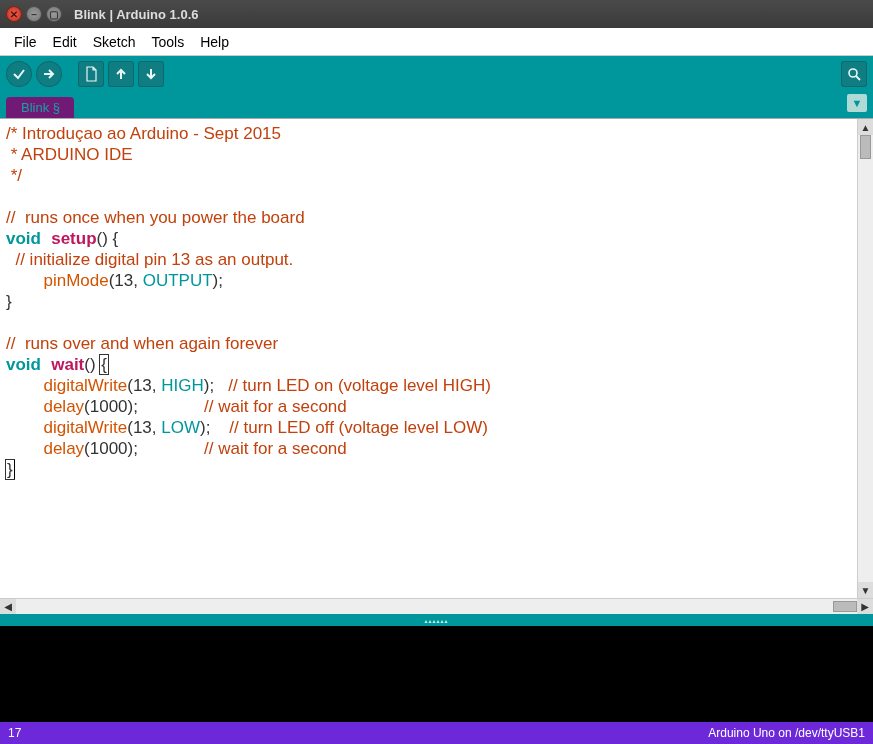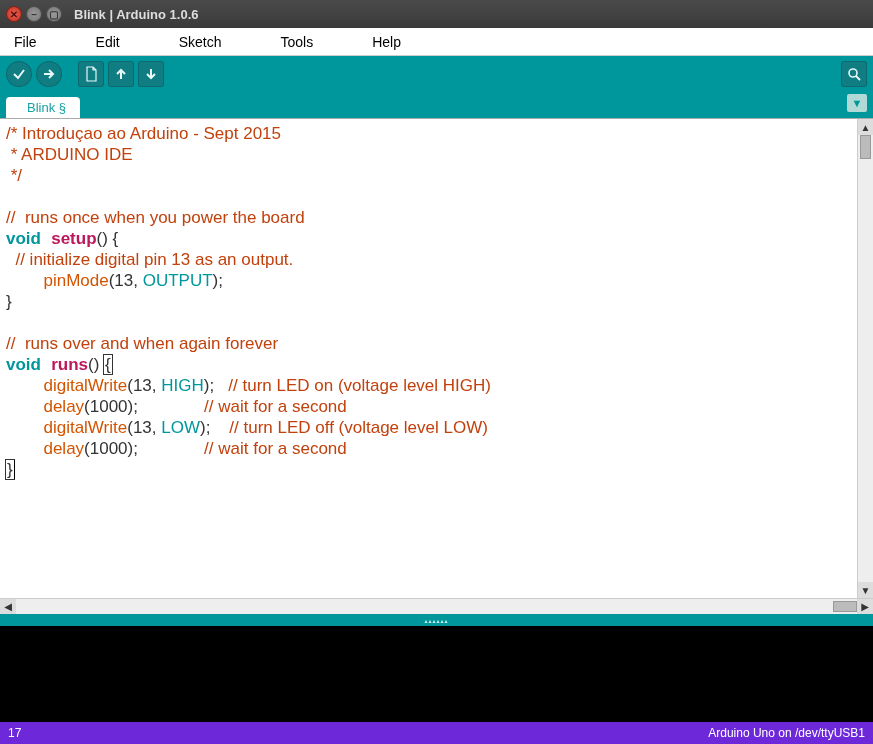--- a/index.html
+++ b/index.html
@@ -4,30 +4,30 @@
 <style>
 * { box-sizing: border-box; margin: 0; padding: 0; font-family: sans-serif; }
 body { width: 873px; height: 744px; background: #000; display: flex; flex-direction: column; overflow: hidden; }
 
 .titlebar { height: 28px; background: linear-gradient(#4a4a4a,#3a3a3a); display: flex; align-items: center; padding: 0 6px; gap: 4px; color: #ddd; font-size: 13px; font-weight: bold; }
 .wbtn { width: 16px; height: 16px; border-radius: 50%; display: flex; align-items: center; justify-content: center; font-size: 10px; border: 1px solid rgba(0,0,0,.4); }
 .close { background: radial-gradient(#f06050,#c03020); color:#4a1010; }
 .min { background: radial-gradient(#999,#777); color:#333; }
 .max { background: radial-gradient(#999,#777); color:#333; }
 
-.menubar { height: 28px; background: #fff; display: flex; align-items: center; padding: 0 6px; font-size: 14px; border-bottom: 1px solid #ccc; gap: 43px; }
+.menubar { height: 28px; background: #fff; display: flex; align-items: center; padding: 0 6px; font-size: 14px; border-bottom: 1px solid #ccc; }
 .menubar span { padding: 2px 8px; }
 
 .toolbar { height: 36px; background: #00979C; display: flex; align-items: center; padding: 0 6px; gap: 4px; }
 .tbtn { width: 26px; height: 26px; border-radius: 50%; background: #0f7d82; display: flex; align-items: center; justify-content: center; color: #e8f7f7; border: 1px solid rgba(0,0,0,.15); }
 .tbtn-sq { width: 26px; height: 26px; background: #0f7d82; display: flex; align-items: center; justify-content: center; color: #e8f7f7; border-radius: 3px; border: 1px solid rgba(0,0,0,.15); }
 .toolbar .spacer { flex: 1; }
 
 .tabbar { height: 26px; background: #00979C; display: flex; align-items: flex-end; padding: 0 6px; position: relative; }
-.tab { background: #ffffff; padding: 3px 14px 3px 21px; font-size: 13px; color: #17a1a5; border-radius: 4px 4px 0 0; }
+.tab { background: #701a75; padding: 3px 14px 3px 15px; font-size: 13px; color: #17a1a5; border-radius: 4px 4px 0 0; }
 .tab-menu { position: absolute; right: 6px; top: 2px; width: 20px; height: 18px; background: #b1d9d6; display: flex; align-items: center; justify-content: center; color: #00979C; border-radius: 2px; font-size: 11px; }
 
 .editor-wrap { flex: 1; display: flex; background: #fff; border-top: 1px solid #aaa; position: relative; min-height: 0; }
 .editor { flex: 1; font-family: "DejaVu Sans Mono","Courier New",monospace; font-size: 17px; line-height: 21px; padding: 4px 6px; white-space: pre; overflow: hidden; color: #434f54; }
 .vscroll { width: 16px; background: #eee; border-left: 1px solid #ccc; display: flex; flex-direction: column; }
 .vscroll .arr { height: 16px; background: #ddd; display: flex; align-items: center; justify-content: center; font-size: 10px; color:#333; }
 .vscroll .thumb { flex: 0 0 24px; background: #bbb; margin: 0 2px; border: 1px solid #999; }
 .vscroll .track { flex: 1; }
 
 .hscroll { height: 16px; background: #eee; border-top: 1px solid #ccc; display: flex; }
@@ -117,21 +117,21 @@
 <span class="c-comment"> * ARDUINO IDE</span>
 <span class="c-comment"> */</span>
 <span></span>
 <span class="c-comment">//  runs once when you power the board</span>
 <span class="c-kw">void</span> <span class="c-fn">setup</span><span class="c-punct">() {</span>
 <span class="c-comment">  // initialize digital pin 13 as an output.</span>
 <span>  </span><span class="c-call">pinMode</span><span class="c-punct">(13, </span><span class="c-const">OUTPUT</span><span class="c-punct">);</span>
 <span class="c-punct">}</span>
 <span></span>
 <span class="c-comment">//  runs over and when again forever</span>
-<span class="c-kw">void</span> <span class="c-fn">runs</span><span class="c-punct">() </span><span class="c-punct brace-hl">{</span>
+<span class="c-kw">void</span> <span class="c-fn">wait</span><span class="c-punct">() </span><span class="c-punct brace-hl">{</span>
 <span>  </span><span class="c-call">digitalWrite</span><span class="c-punct">(13, </span><span class="c-const">HIGH</span><span class="c-punct">);   </span><span class="c-comment">// turn LED on (voltage level HIGH)</span>
 <span>  </span><span class="c-call">delay</span><span class="c-punct">(1000);              </span><span class="c-comment">// wait for a second</span>
 <span>  </span><span class="c-call">digitalWrite</span><span class="c-punct">(13, </span><span class="c-const">LOW</span><span class="c-punct">);    </span><span class="c-comment">// turn LED off (voltage level LOW)</span>
 <span>  </span><span class="c-call">delay</span><span class="c-punct">(1000);              </span><span class="c-comment">// wait for a second</span>
 <span class="c-punct brace-hl">}</span><span class="cursor-mark"></span></div>
   <div class="vscroll">
     <div class="arr">▲</div>
     <div class="thumb"></div>
     <div class="track"></div>
     <div class="arr">▼</div>

